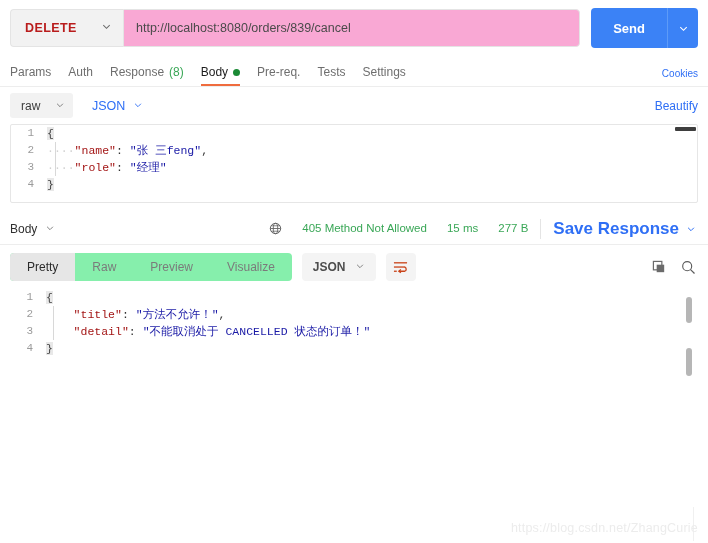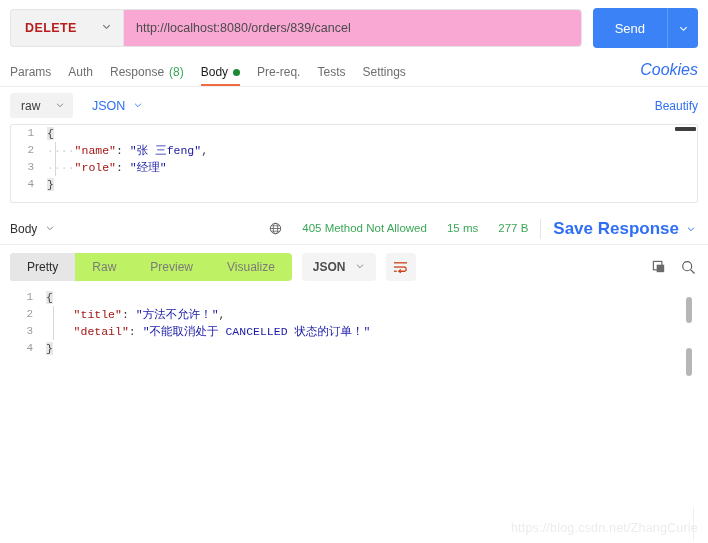--- a/index.html
+++ b/index.html
@@ -61,21 +61,21 @@
     display: flex;
     margin-left: 11px;
     height: 40px;
     border-radius: 4px;
     overflow: hidden;
   }
   .send-btn {
     background: #3b82f6;
     color: #fff;
     font-size: 13px;
-    font-weight: normal;
+    font-weight: bold;
     display: flex;
     align-items: center;
     justify-content: center;
     padding: 0 22px;
     cursor: pointer;
     border: none;
     font-family: "Liberation Sans", sans-serif;
   }
   .send-caret {
     background: #3b82f6;
@@ -123,25 +123,24 @@
   }
   .green-dot {
     width: 7px;
     height: 7px;
     border-radius: 50%;
     background: #1a8a35;
     display: inline-block;
   }
   .cookies-link {
     margin-left: auto;
-    font-size: 16px;
+    font-size: 10px;
     color: #2f6ff5;
     padding-bottom: 7px;
     cursor: pointer;
-    font-style: italic;
   }
 
   
   .body-type-row {
     display: flex;
     align-items: center;
     padding: 8px 10px 8px 10px;
     height: 21px;
   }
   .raw-select {
@@ -295,21 +294,21 @@
 
   
   .resp-toolbar {
     display: flex;
     align-items: center;
     padding: 8px 12px 8px 10px;
     gap: 0;
   }
   .seg {
     display: flex;
-    background: #bef264;
+    background: #86efac;
     border-radius: 4px;
     height: 28px;
     align-items: stretch;
     overflow: hidden;
   }
   .seg-item {
     display: flex;
     align-items: center;
     padding: 0 17px;
     font-size: 12px;

